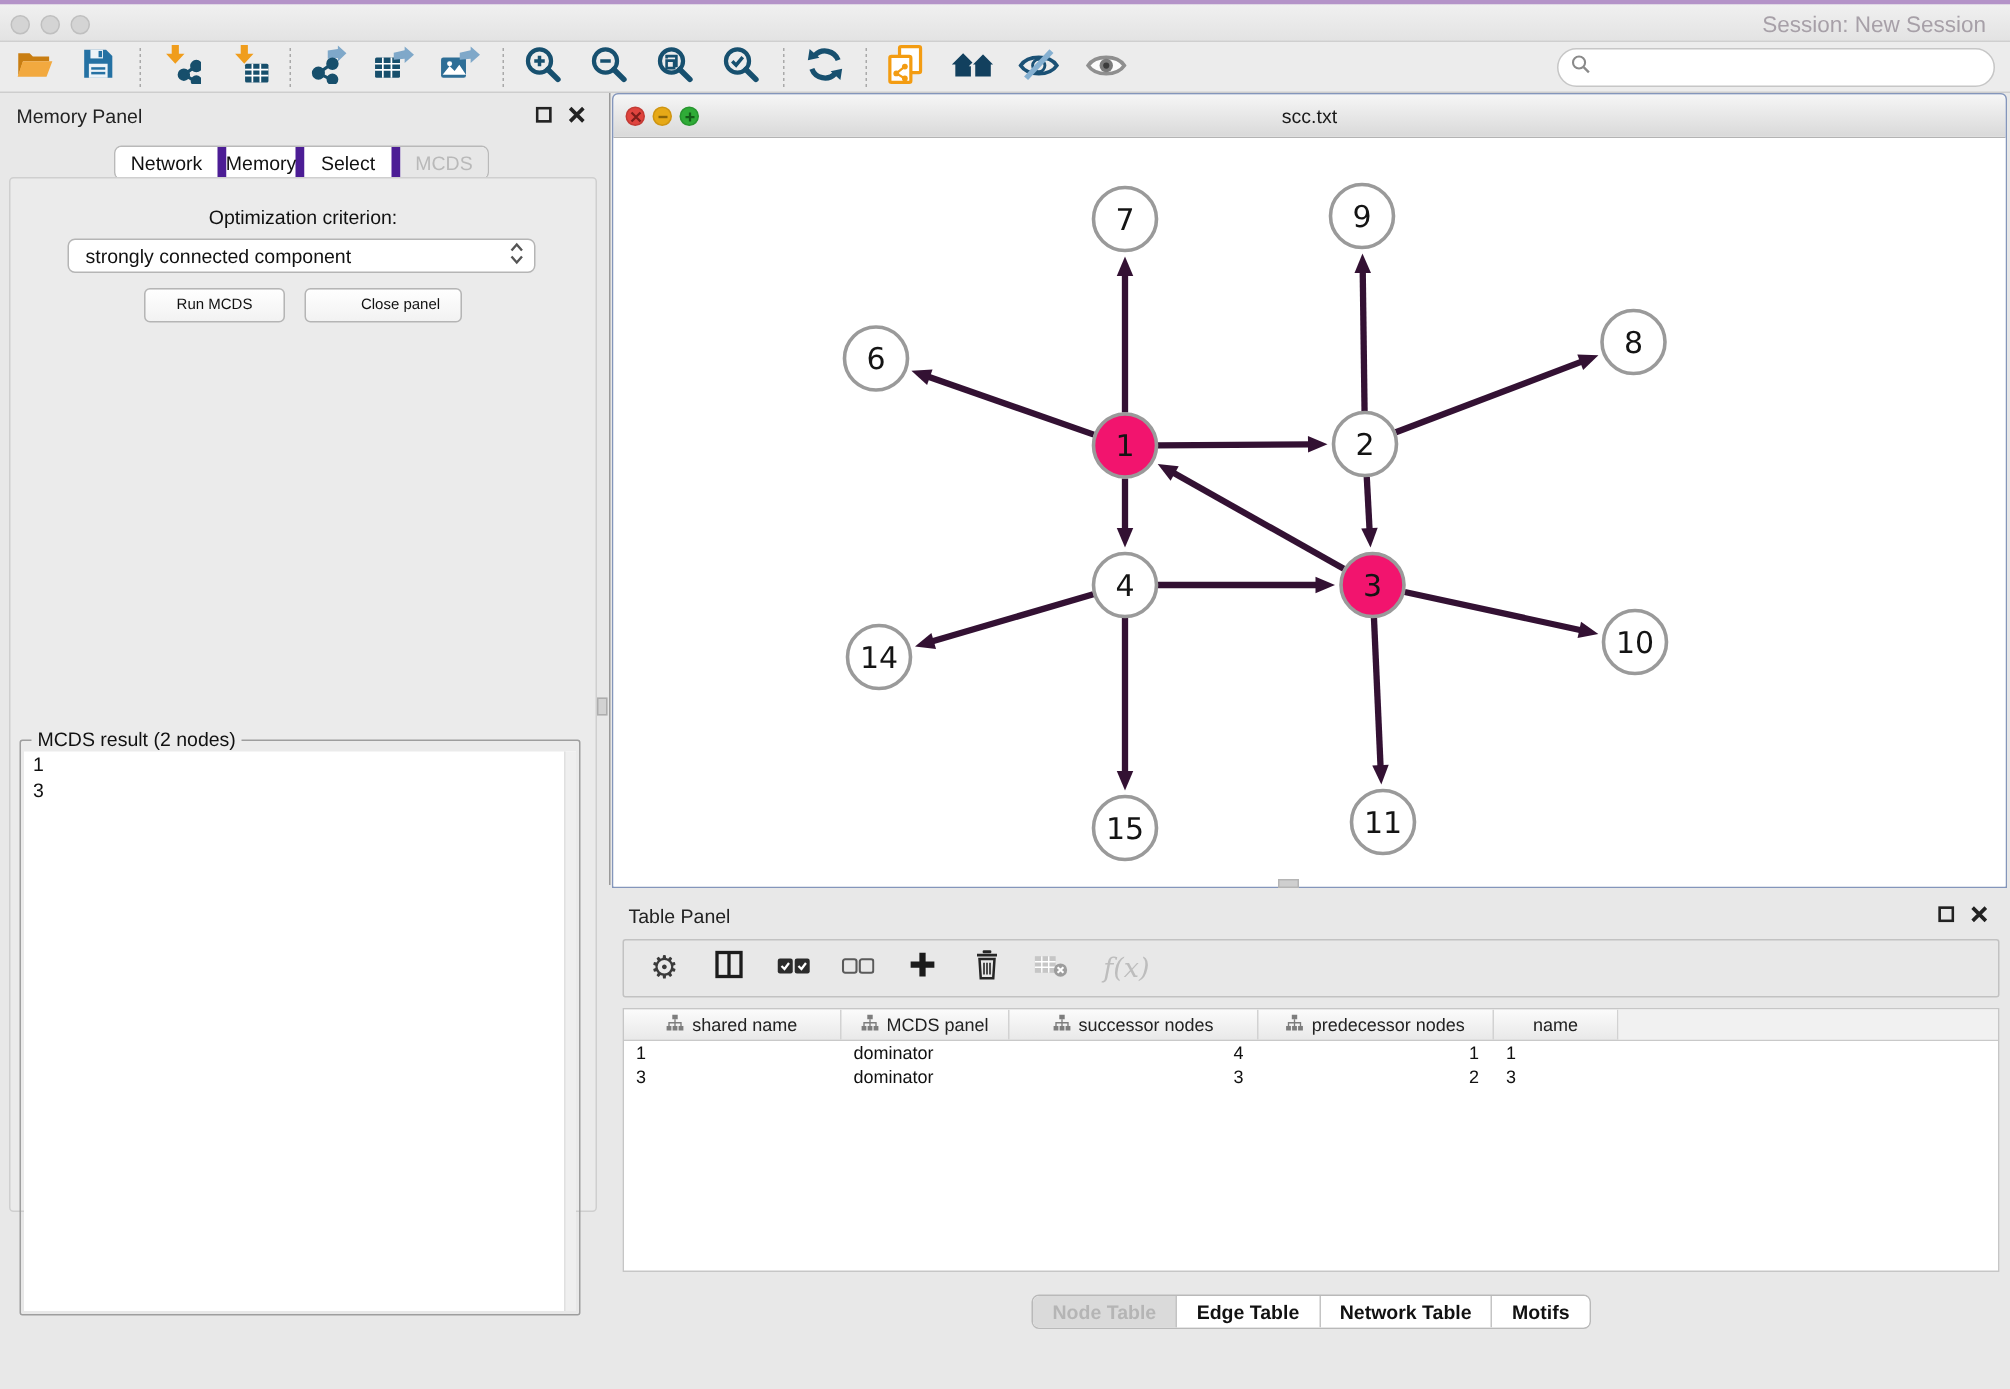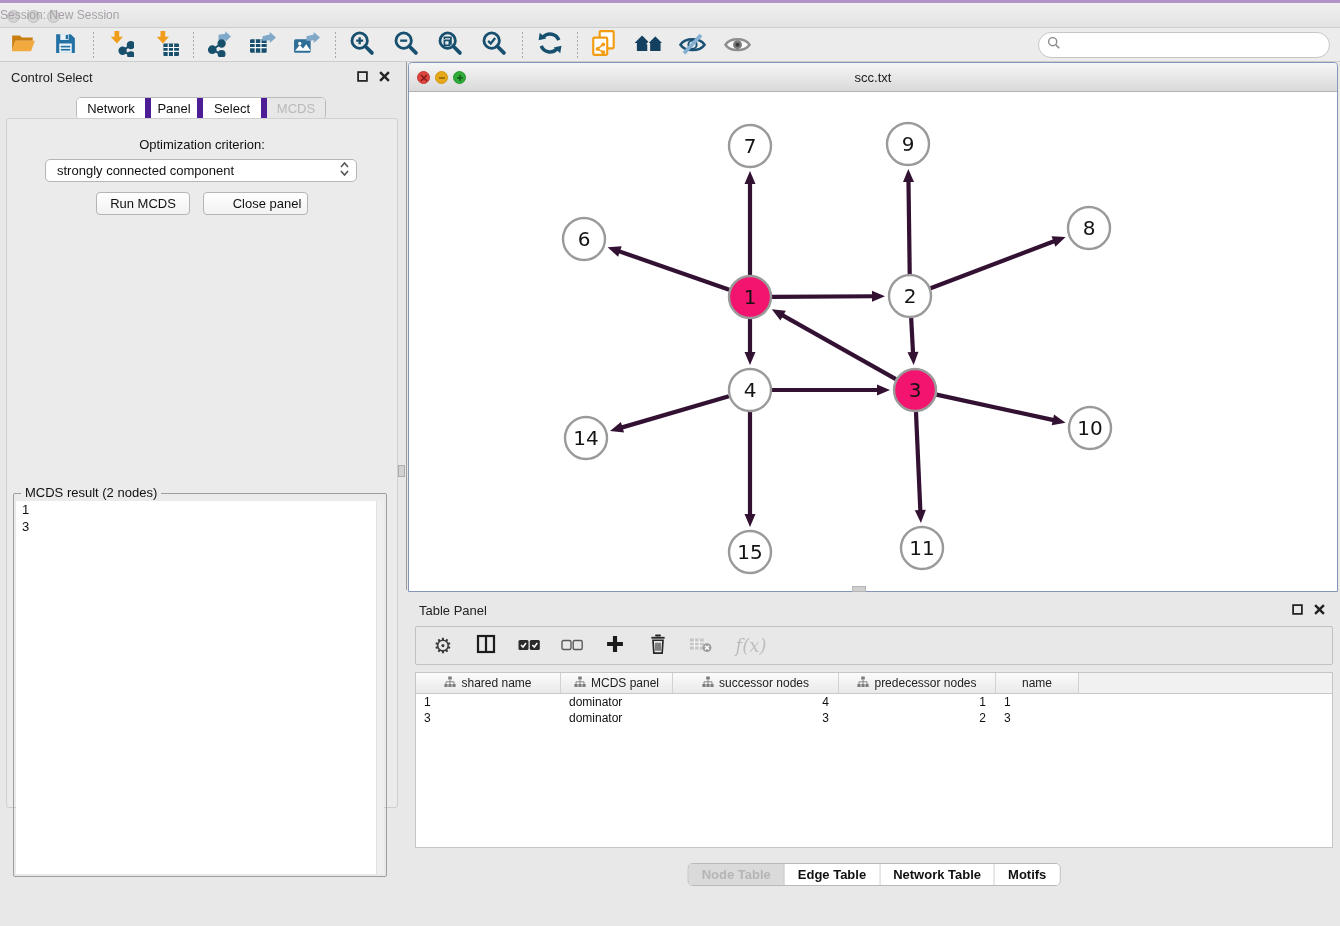--- a/index.html
+++ b/index.html
@@ -5,22 +5,22 @@
   * { margin:0; padding:0; box-sizing:border-box; }
   html,body { width:1340px; height:926px; font-family:"Liberation Sans", sans-serif; background:#e8e8e8; overflow:hidden; }
   .app { position:relative; width:1340px; height:926px; background:#e8e8e8; }
 
   
   .desktop-edge { position:absolute; left:0; top:0; width:1340px; height:3px; background:#b493c8; }
 
   
   .titlebar { position:absolute; left:0; top:3px; width:1340px; height:25px;
     background:linear-gradient(#f0f0f0,#e3e3e3); border-bottom:1px solid #cfcfcf; }
-  .titlebar .title { position:absolute; left:0; right:4px; top:5px; text-align:left;
-    font-size:12px; color:#a7a0a8; }
+  .titlebar .title { position:absolute; left:0; right:16px; top:5px; text-align:right;
+    font-size:15px; color:#a7a0a8; }
   .tl-dot { position:absolute; top:7px; width:13px; height:13px; border-radius:50%;
     background:#d4d4d4; border:1px solid #bfbfbf; }
 
   
   .toolbar { position:absolute; left:0; top:28px; width:1340px; height:34px;
     background:#ececec; border-bottom:1px solid #cdcdcd; }
   .tb-btn { position:absolute; top:1px; width:34px; height:32px; display:flex;
     align-items:center; justify-content:center; cursor:pointer; }
   .tb-sep { position:absolute; top:4px; width:1px; height:26px;
     background-image:repeating-linear-gradient(#a9a9a9 0 2px, transparent 2px 4px); }
@@ -43,21 +43,21 @@
   .cp-tab.disabled-active { background:#e7e7e7; color:#b9b9b9; }
 
   .cp-body { position:absolute; left:6px; top:56px; width:392px; height:690px;
     background:#ebebeb; border:1px solid #cfcfcf; border-radius:3px; }
   .opt-label { position:absolute; left:0; right:0; top:18px; text-align:center; font-size:13px; color:#111; }
   .cp-select { position:absolute; left:38px; top:40px; width:312px; height:23px; background:#fff;
     border:1px solid #b5b5b5; border-radius:5px; display:flex; align-items:center; padding:0 6px 0 11px;
     font-size:13px; color:#111; cursor:pointer; }
   .cp-select .sel-text { flex:1; }
   .cp-btn { position:absolute; top:73px; height:23px; background:linear-gradient(#ffffff,#f2f2f2);
-    border:1px solid #b5b5b5; border-radius:4px; font-size:13px; color:#111; display:flex;
+    border:1px solid #b5b5b5; border-radius:4px; font-size:10px; color:#111; display:flex;
     align-items:center; justify-content:center; cursor:pointer; font-family:"Liberation Sans",sans-serif; }
 
   .result-box { position:absolute; left:6px; top:374px; width:374px; height:384px;
     border:1px solid #9e9e9e; border-radius:2px; }
   .result-legend { position:absolute; left:7px; top:-9px; background:#ebebeb; padding:0 4px;
     font-size:13px; color:#111; }
   .result-area { position:absolute; left:2px; top:7px; right:2px; bottom:2px; background:#fff; }
   .result-scroll { position:absolute; right:0; top:0; bottom:0; width:8px; background:#efefef; border-left:1px solid #e0e0e0; }
   .result-line { font-size:13px; color:#111; padding-left:6px; line-height:17px; }
 
@@ -268,37 +268,37 @@
       <span><svg width="14" height="14" viewBox="0 0 16 16">
             <circle cx="6.5" cy="6.5" r="4.6" fill="none" stroke="#8a8a8a" stroke-width="1.6"></circle>
             <path d="M10 10l4 4" stroke="#8a8a8a" stroke-width="1.8"></path>
           </svg></span>
       <input type="text" value="" style="">
     </div>
   </div>
 
   <div class="cpanel">
     <div class="panel-header">
-      <span class="ph-title">Control Select</span>
+      <span class="ph-title">Memory Panel</span>
       <span class="ph-icons">
         <span class="phi">
             <svg width="11" height="11" viewBox="0 0 10 10">
               <rect x="1" y="1" width="8" height="8" fill="none" stroke="#222" stroke-width="1.6"></rect>
             </svg>
           </span>
         <span class="phi">
             <svg width="11" height="11" viewBox="0 0 10 10">
               <path d="M1 1l8 8M9 1L1 9" stroke="#222" stroke-width="2.2"></path>
             </svg>
           </span>
       </span>
     </div>
     <div class="cp-tabs">
         <div class="cp-tab" style="width: 74px;">Network</div>
-        <div class="cp-tab" style="width: 52px;">Panel</div>
+        <div class="cp-tab" style="width: 52px;">Memory</div>
         <div class="cp-tab" style="width: 64px;">Select</div>
         <div class="cp-tab disabled-active" style="width: 58px;">MCDS</div>
       </div>
     <div class="cp-body">
       <div class="opt-label">Optimization criterion:</div>
       <div class="cp-select">
         <span class="sel-text">strongly connected component</span>
         <span><svg width="11" height="16" viewBox="0 0 10 16">
               <path d="M1.5 6L5 2l3.5 4M1.5 10L5 14l3.5-4" fill="none" stroke="#555" stroke-width="1.6"></path>
             </svg></span>

